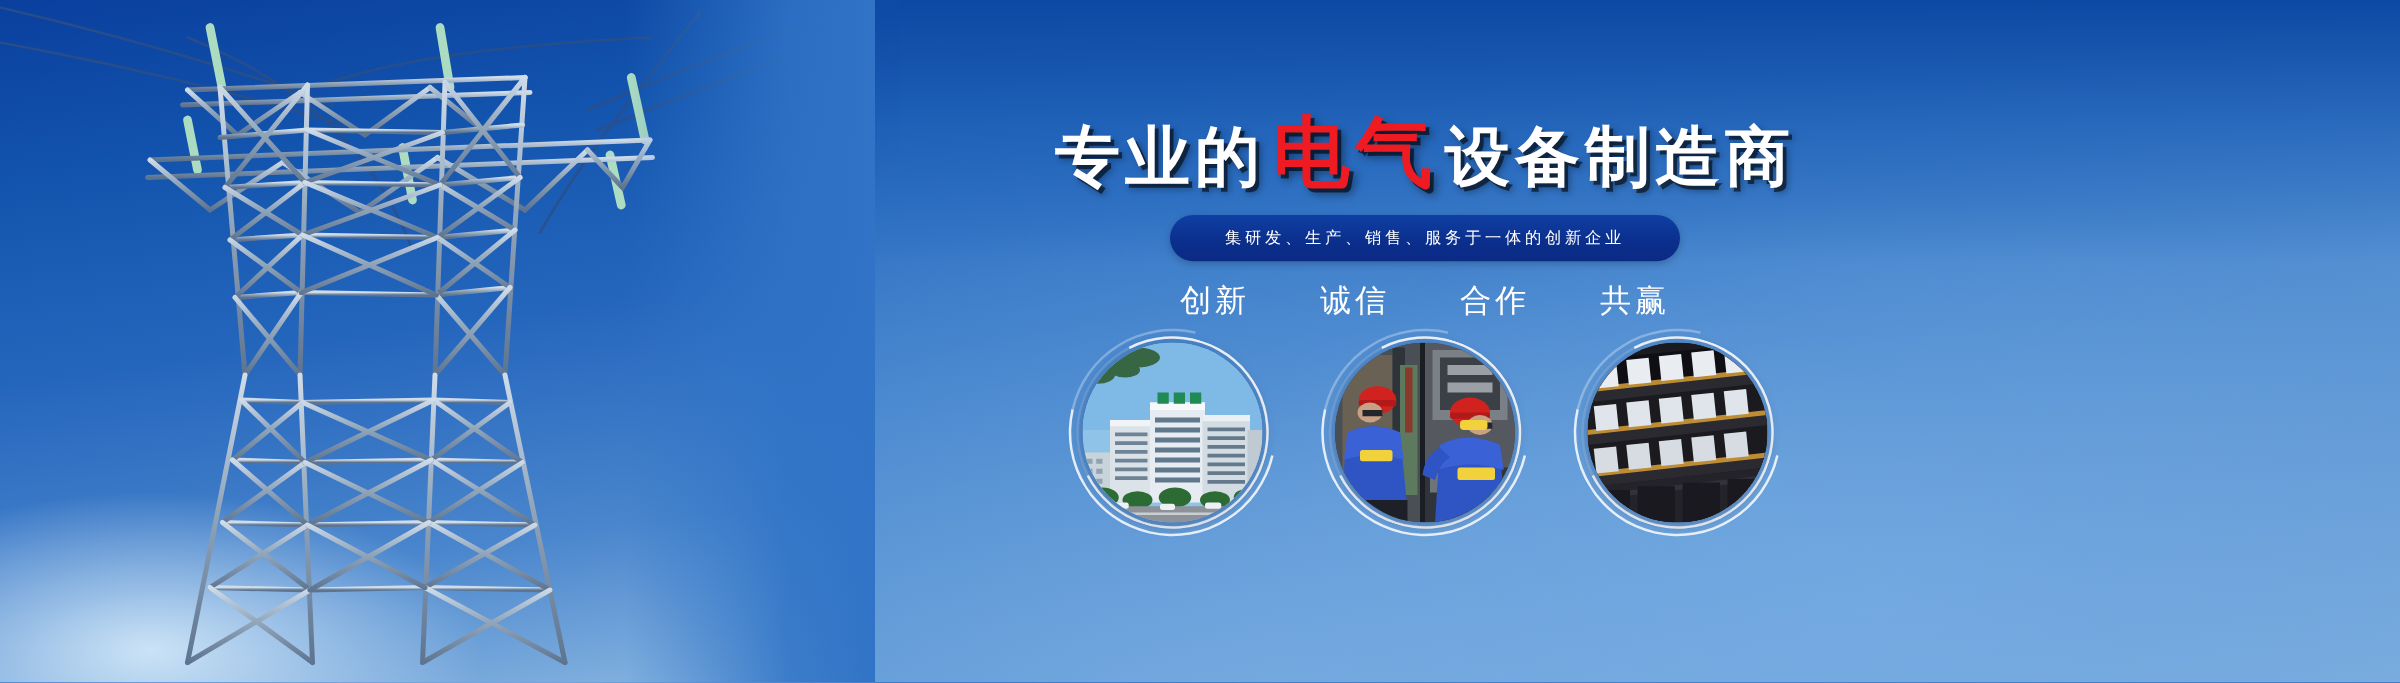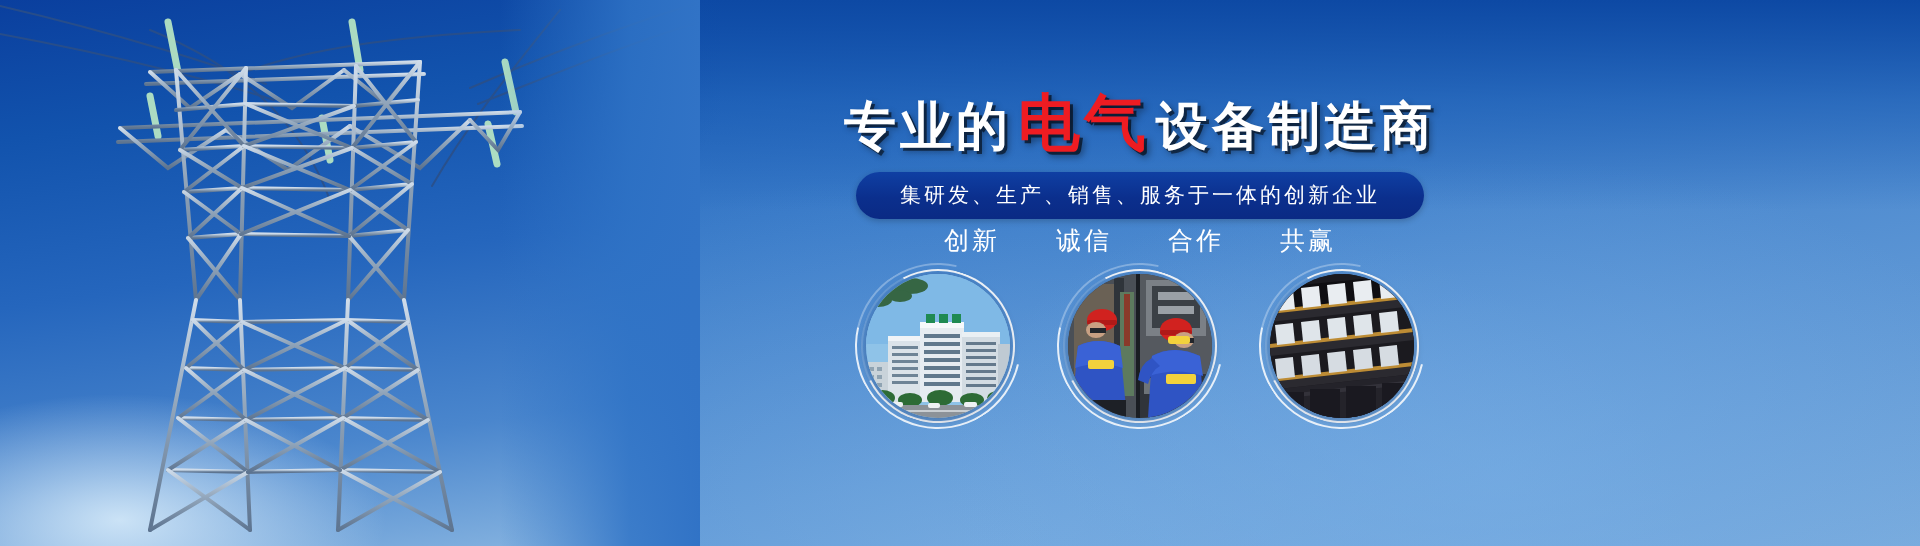--- a/index.html
+++ b/index.html
@@ -87,21 +87,21 @@
   
   .pill-wrap {
     position:absolute; left:0; top:156px; width:100%;
     display:flex; justify-content:center;
   }
   .pill {
     background:linear-gradient(180deg,#0f3fa3 0%,#0b2f8d 55%,#0a2a84 100%);
     border-radius:40px;
     padding:9px 44px 10px 44px;
     color:#ffffff;
-    font-size:21px;
+    font-size:13px;
     letter-spacing:3px;
     white-space:nowrap;
     box-shadow:0 2px 6px rgba(0,0,0,.22);
   }
 
   
   .keywords {
     position:absolute; left:0; top:208px; width:100%;
     display:flex; justify-content:center; align-items:center;
     gap:56px;

